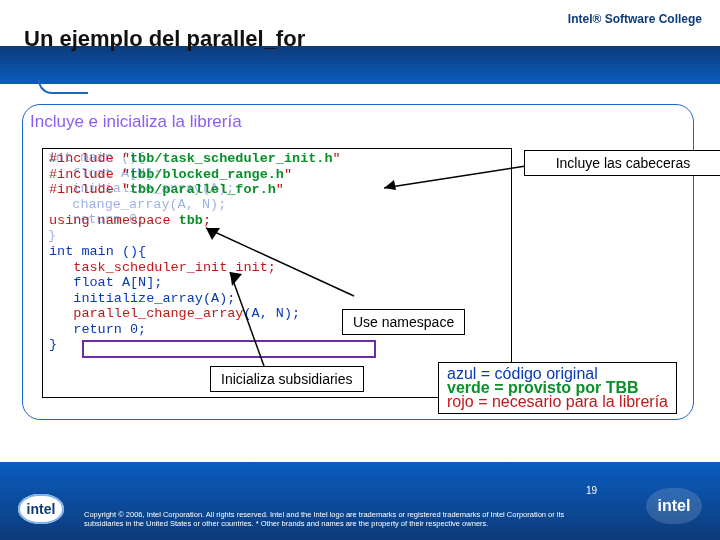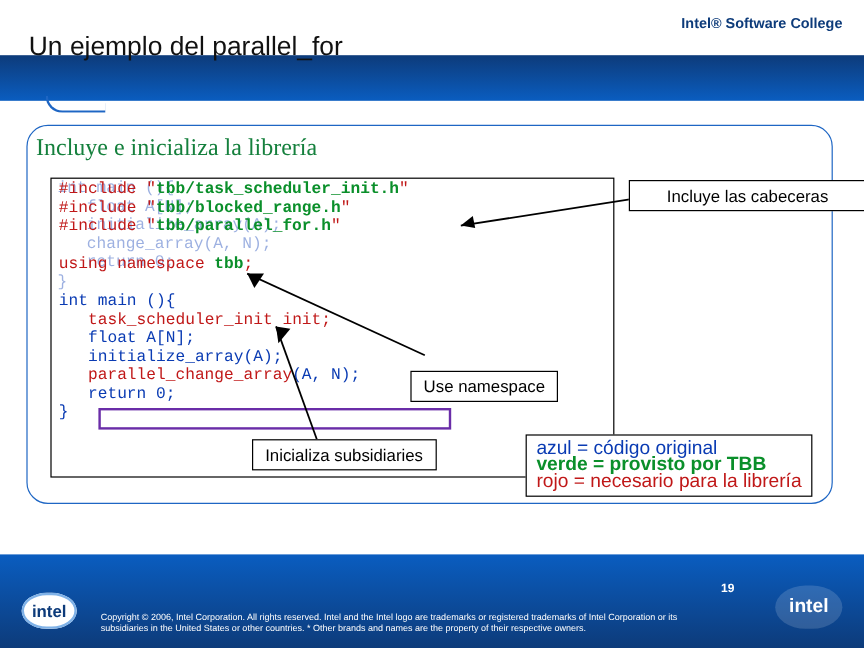--- a/index.html
+++ b/index.html
@@ -13,33 +13,33 @@
   .header-band {
     position: absolute; top: 46px; left: 0; right: 0; height: 38px;
     background: linear-gradient(#0d3b7a, #0a5dc0);
   }
   .brand {
     position: absolute; top: 12px; right: 18px;
     font-size: 12px; font-weight: bold; color: #0d3b7a; margin-left: 18px;
   }
   .title {
     position: absolute; top: 26px; left: 24px;
-    font-size: 22px; font-weight: normal; color: #111;
+    font-size: 22px; font-weight: bold; color: #111;
     z-index: 2;
   }
   .conn {
     position: absolute; top: 80px; left: 38px; width: 50px; height: 14px;
     border-left: 2px solid #1e66c4;
     border-bottom: 2px solid #1e66c4;
     border-bottom-left-radius: 14px;
     z-index: 2;
   }
   .subtitle {
     position: absolute; top: 112px; left: 30px;
-    font-size: 20px; color: #15803d; font-family: Liberation Serif, serif;
+    font-size: 17px; color: #8b5cf6;
   }
   .content-frame {
     position: absolute; top: 104px; left: 22px;
     width: 672px; height: 316px;
     border: 1px solid #1e66c4;
     border-radius: 18px;
   }
   .code-box {
     position: absolute; top: 148px; left: 42px;
     width: 470px; height: 250px;
@@ -112,22 +112,22 @@
     width: 56px; height: 36px;
     background: rgba(255,255,255,0.15); border-radius: 50% / 55%;
     display: flex; align-items: center; justify-content: center;
     color: #fff; font-weight: bold; font-size: 16px;
   }
   .copyright {
     position: absolute; left: 84px; bottom: 12px; right: 140px;
     font-size: 7.5px; line-height: 9px; color: #fff;
   }
   .pagenum {
-    position: absolute; right: 108px; bottom: 44px;
-    font-size: 10px; color: #fff; font-weight: bold;
+    position: absolute; right: 123px; bottom: 44px;
+    font-size: 10px; color: #fff; font-weight: normal;
   }
 </style>
 </head>
 <body>
 
 <div class="brand">Intel® Software College</div>
 <div class="title">Un ejemplo del parallel_for</div>
 <div class="header-band"></div>
 <div class="conn"></div>
 

